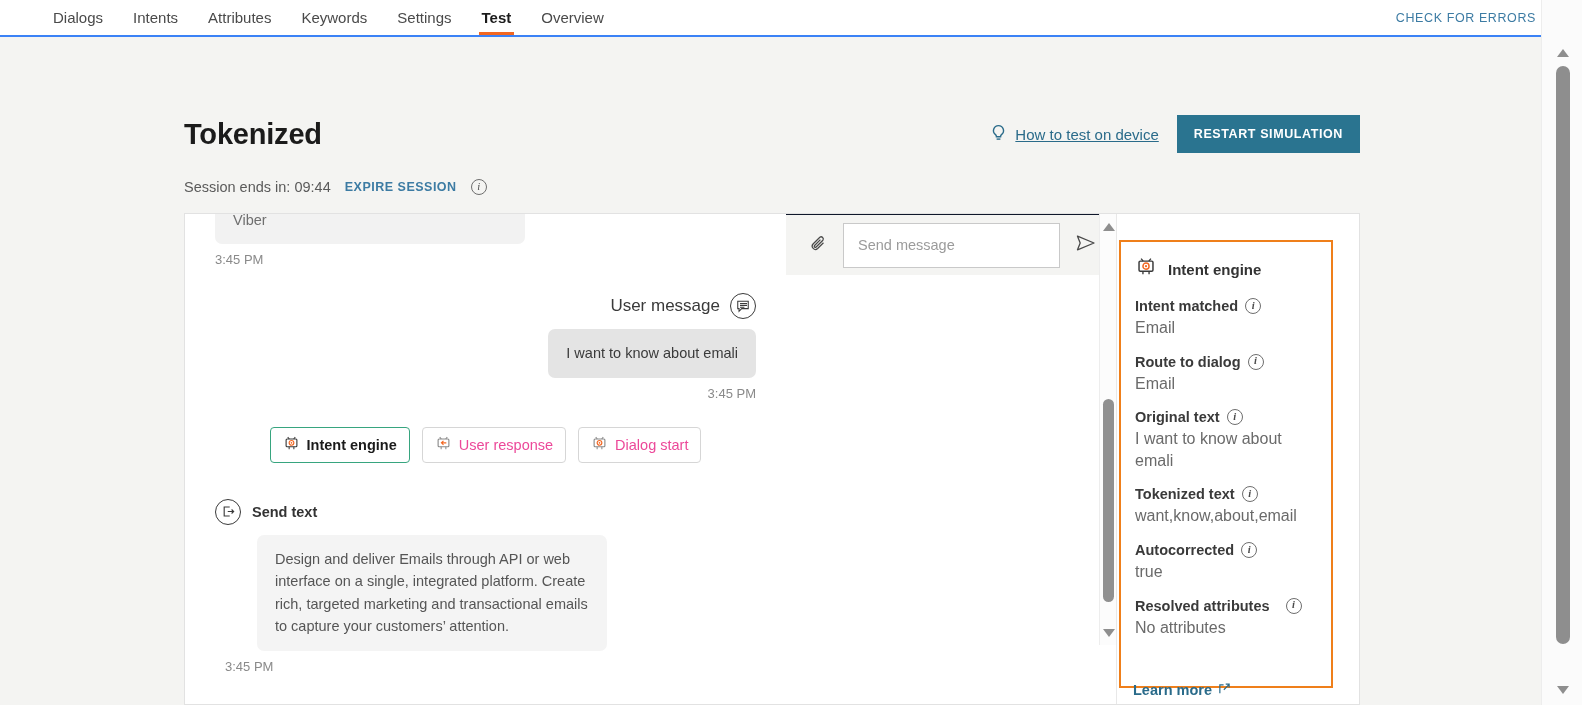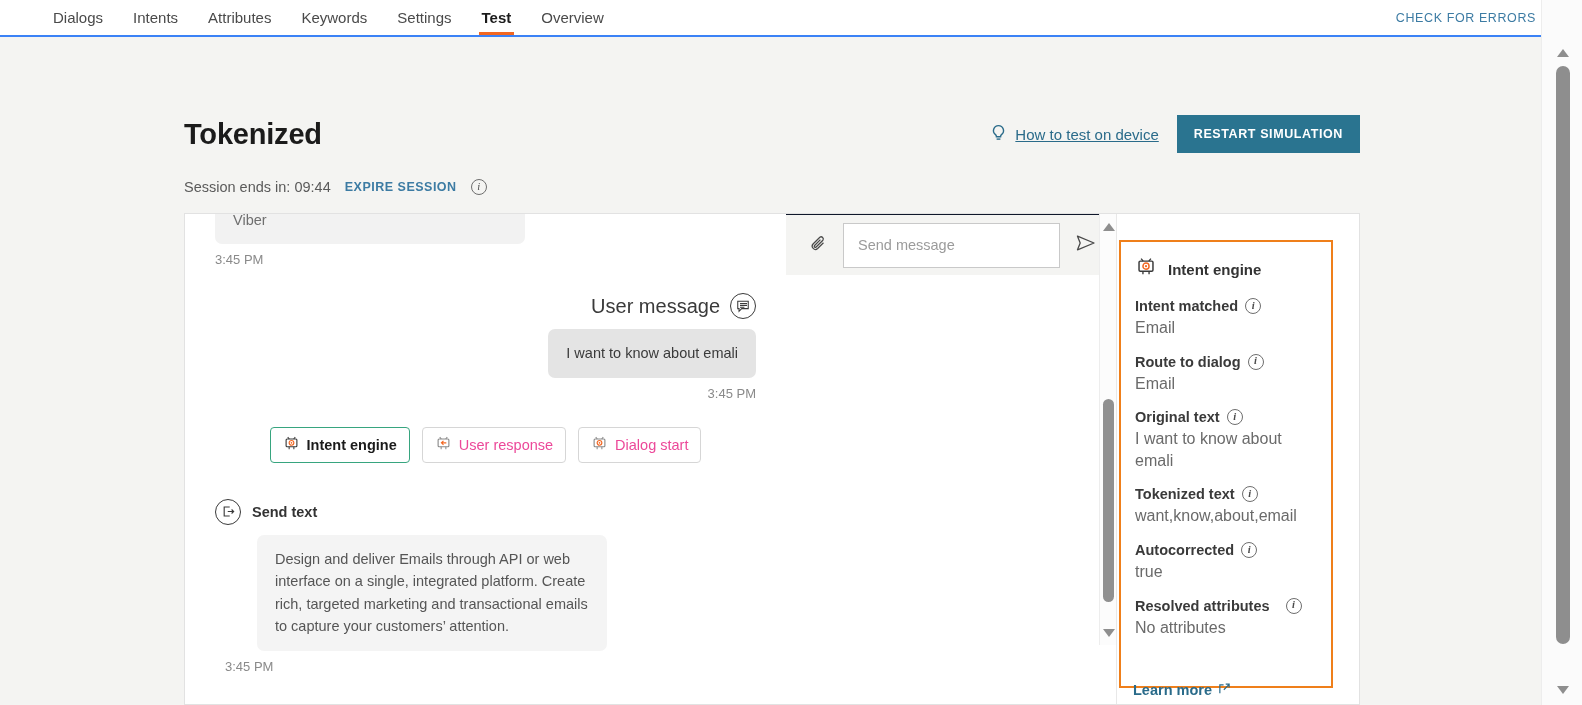--- a/index.html
+++ b/index.html
@@ -131,21 +131,21 @@
   .time { font-size: 13px; color: #8a8a8a; margin-top: 8px; }
 
   
   .clipped-msg { margin-top: -18px; }
   .clipped-msg .bubble { width: 310px; color: #6f6f6f; }
 
   
   .user-msg { margin-top: 26px; text-align: right; }
   .user-head {
     display: flex; align-items: center; justify-content: flex-end;
-    gap: 10px; font-size: 20px; color: #3a3a3a;
+    gap: 10px; font-size: 17px; color: #3a3a3a;
   }
   .circ-ic {
     width: 26px; height: 26px; border-radius: 50%;
     border: 1.4px solid #3a3a3a;
     display: inline-flex; align-items: center; justify-content: center;
     flex: none;
   }
   .user-msg .bubble { margin-top: 10px; background: #e4e4e4; color: #3a3a3a; max-width: 430px; }
 
   

